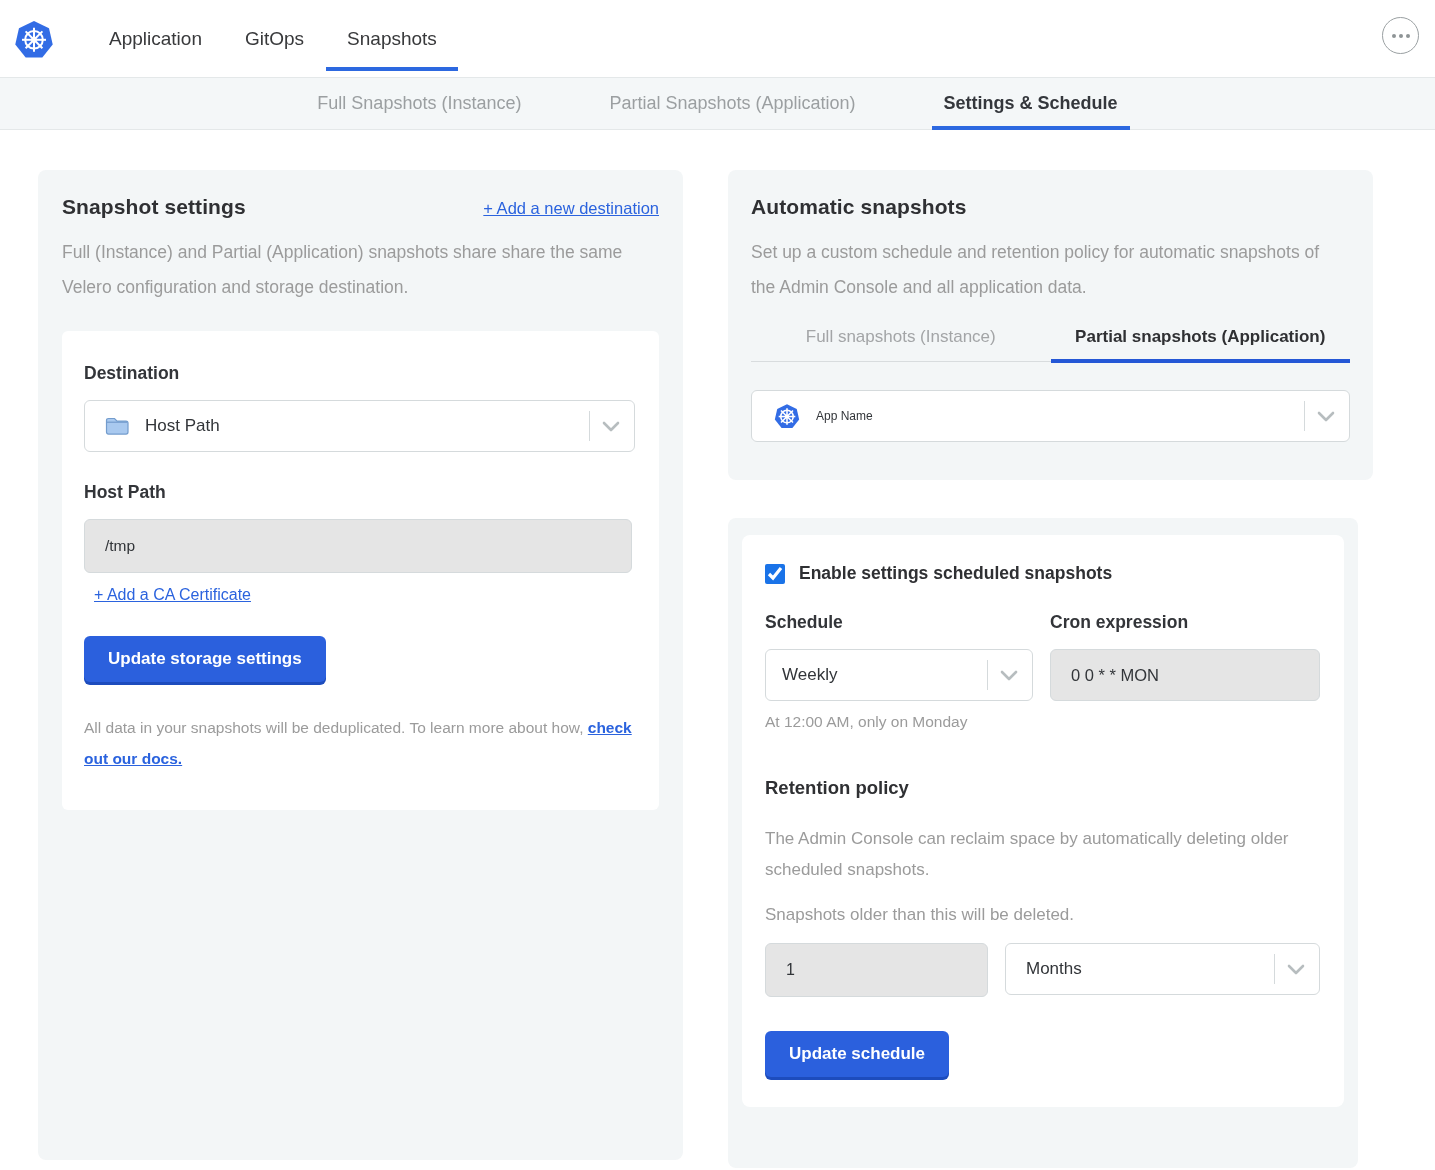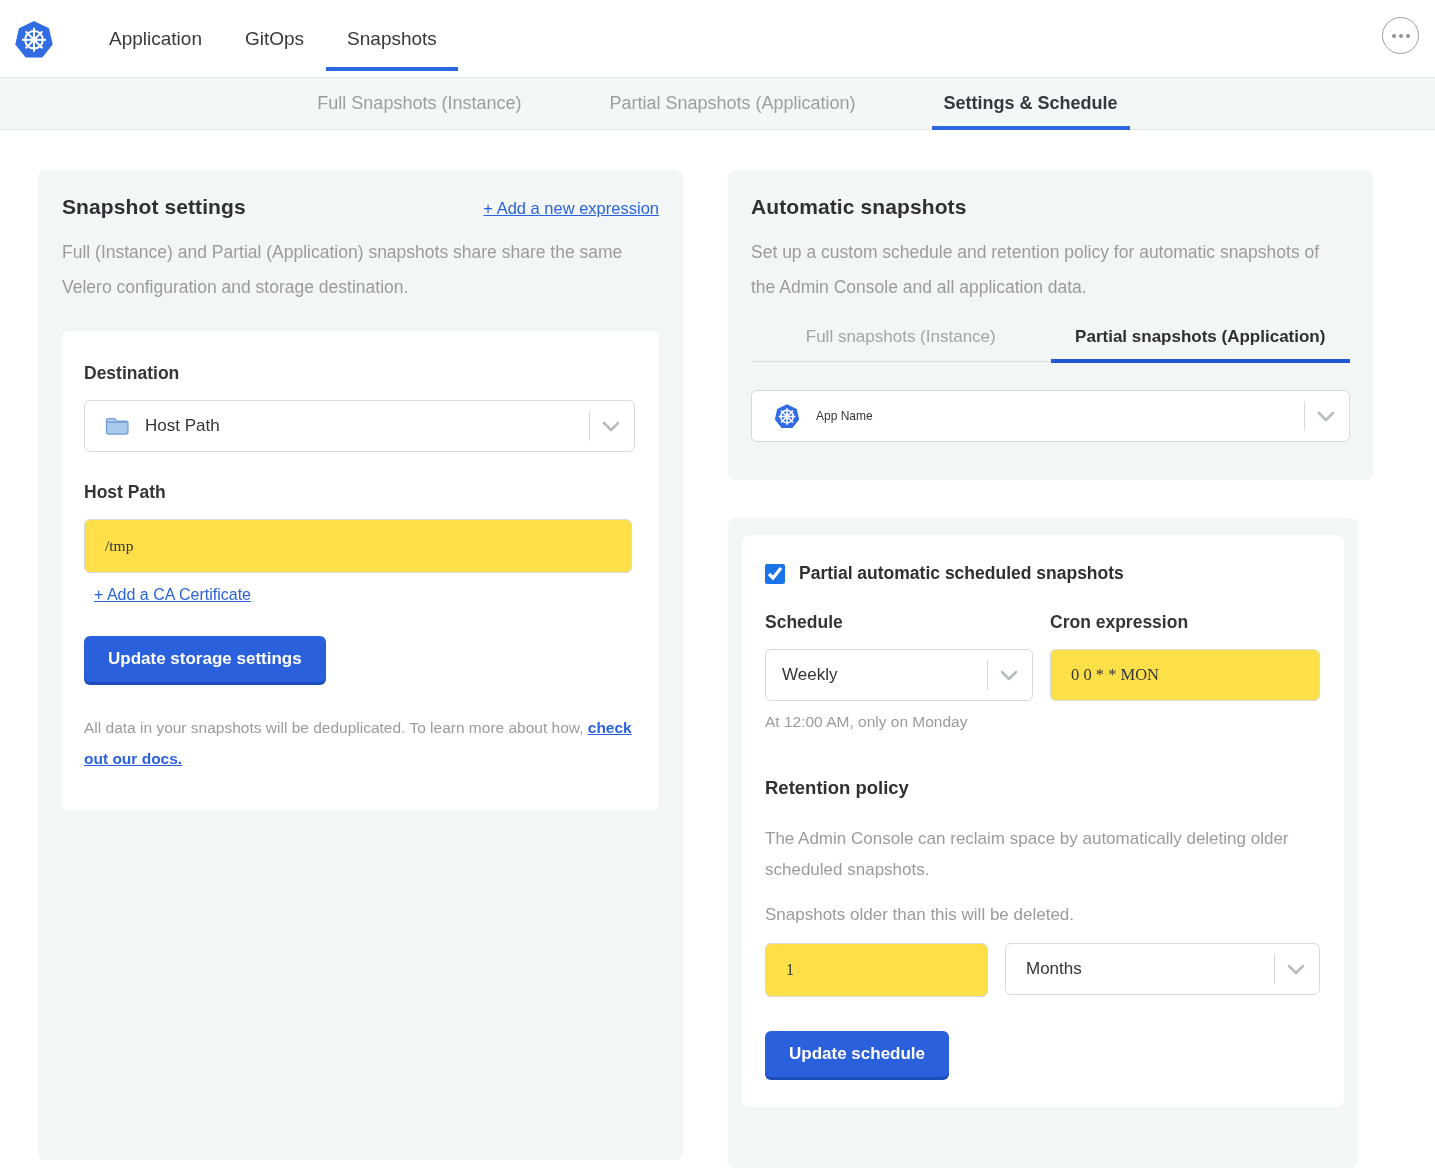--- a/index.html
+++ b/index.html
@@ -45,21 +45,21 @@
   .control { background:#fff; border:1px solid #d5dadc; border-radius:6px; height:52px; display:flex; align-items:center; font-size:17px; color:#323539; }
   .select { cursor:pointer; }
   .select .control-text { flex:1; }
   .select .sep { width:1px; height:30px; background:#d5dadc; margin-right:12px; }
   .chev { display:flex; align-items:center; margin-right:14px; }
 
   .dest-select { margin-top:16px; padding-left:20px; }
   .dest-select .folder { margin-right:16px; display:flex; }
   .hostpath-label { margin-top:30px; }
   input.text-input { width:100%; height:54px; border:1px solid #d5dadc; border-radius:6px; font-size:15.5px;
-                     font-family:Liberation Serif, serif; color:#323539; padding-left:20px; margin-top:16px; background:#fde047; }
+                     font-family:Liberation Sans, sans-serif; color:#323539; padding-left:20px; margin-top:16px; background:#e5e5e5; }
   .ca-link { display:inline-block; margin-top:13px; margin-left:10px; font-size:16px; }
 
   .btn { display:inline-block; background:#2b60dd; color:#fff; font-weight:bold; font-size:17px;
          border:none; border-radius:6px; padding:13px 24px; cursor:pointer;
          box-shadow:0 3px 0 0 #1d4cbd; font-family:"Liberation Sans", sans-serif; }
   .update-storage-btn { margin-top:32px; }
 
   .footnote { font-size:15.5px; color:#9b9b9b; line-height:31px; margin-top:30px; }
   .footnote a { font-weight:bold; }
 
@@ -141,21 +141,21 @@
     <span>Settings &amp; Schedule</span>
     <div class="subnav-underline"></div>
   </div>
 </div>
 
 <main>
 
   <section class="card left-card">
     <div class="card-head">
       <h2 class="card-title">Snapshot settings</h2>
-      <a class="link">+ Add a new expression</a>
+      <a class="link">+ Add a new destination</a>
     </div>
     <p class="desc" style="max-width:590px;">Full (Instance) and Partial (Application) snapshots share share the same Velero configuration and storage destination.</p>
 
     <div class="inner-card">
       <label class="field-label">Destination</label>
 
       <div class="control select dest-select">
         <span class="folder">
           <svg width="24" height="20" viewBox="0 0 24 20">
             <path d="M1.5 4.5 q0-2 2-2 h6 l2.6 2.6 h8.9 q2 0 2 2 v9 q0 2 -2 2 h-17.5 q-2 0 -2-2 z" fill="#a9c9ef" stroke="#739ccd" stroke-width="1.2"></path>
@@ -226,21 +226,21 @@
               <polyline points="2,2 9,9 16,2" fill="none" stroke="#b7bdbf" stroke-width="2.6" stroke-linecap="round" stroke-linejoin="round"></polyline>
             </svg>
         </span>
       </div>
     </section>
 
     <section class="card sched-card">
       <div class="sched-inner">
         <div class="check-row">
           <input type="checkbox" checked="true" style="">
-          <span class="check-label">Partial automatic scheduled snapshots</span>
+          <span class="check-label">Enable settings scheduled snapshots</span>
         </div>
 
         <div class="sched-grid">
           <label class="field-label">Schedule</label>
           <label class="field-label">Cron expression</label>
 
           <div class="control select weekly-select">
             <span class="control-text">Weekly</span>
             <span class="sep"></span>
             <span class="chev">

